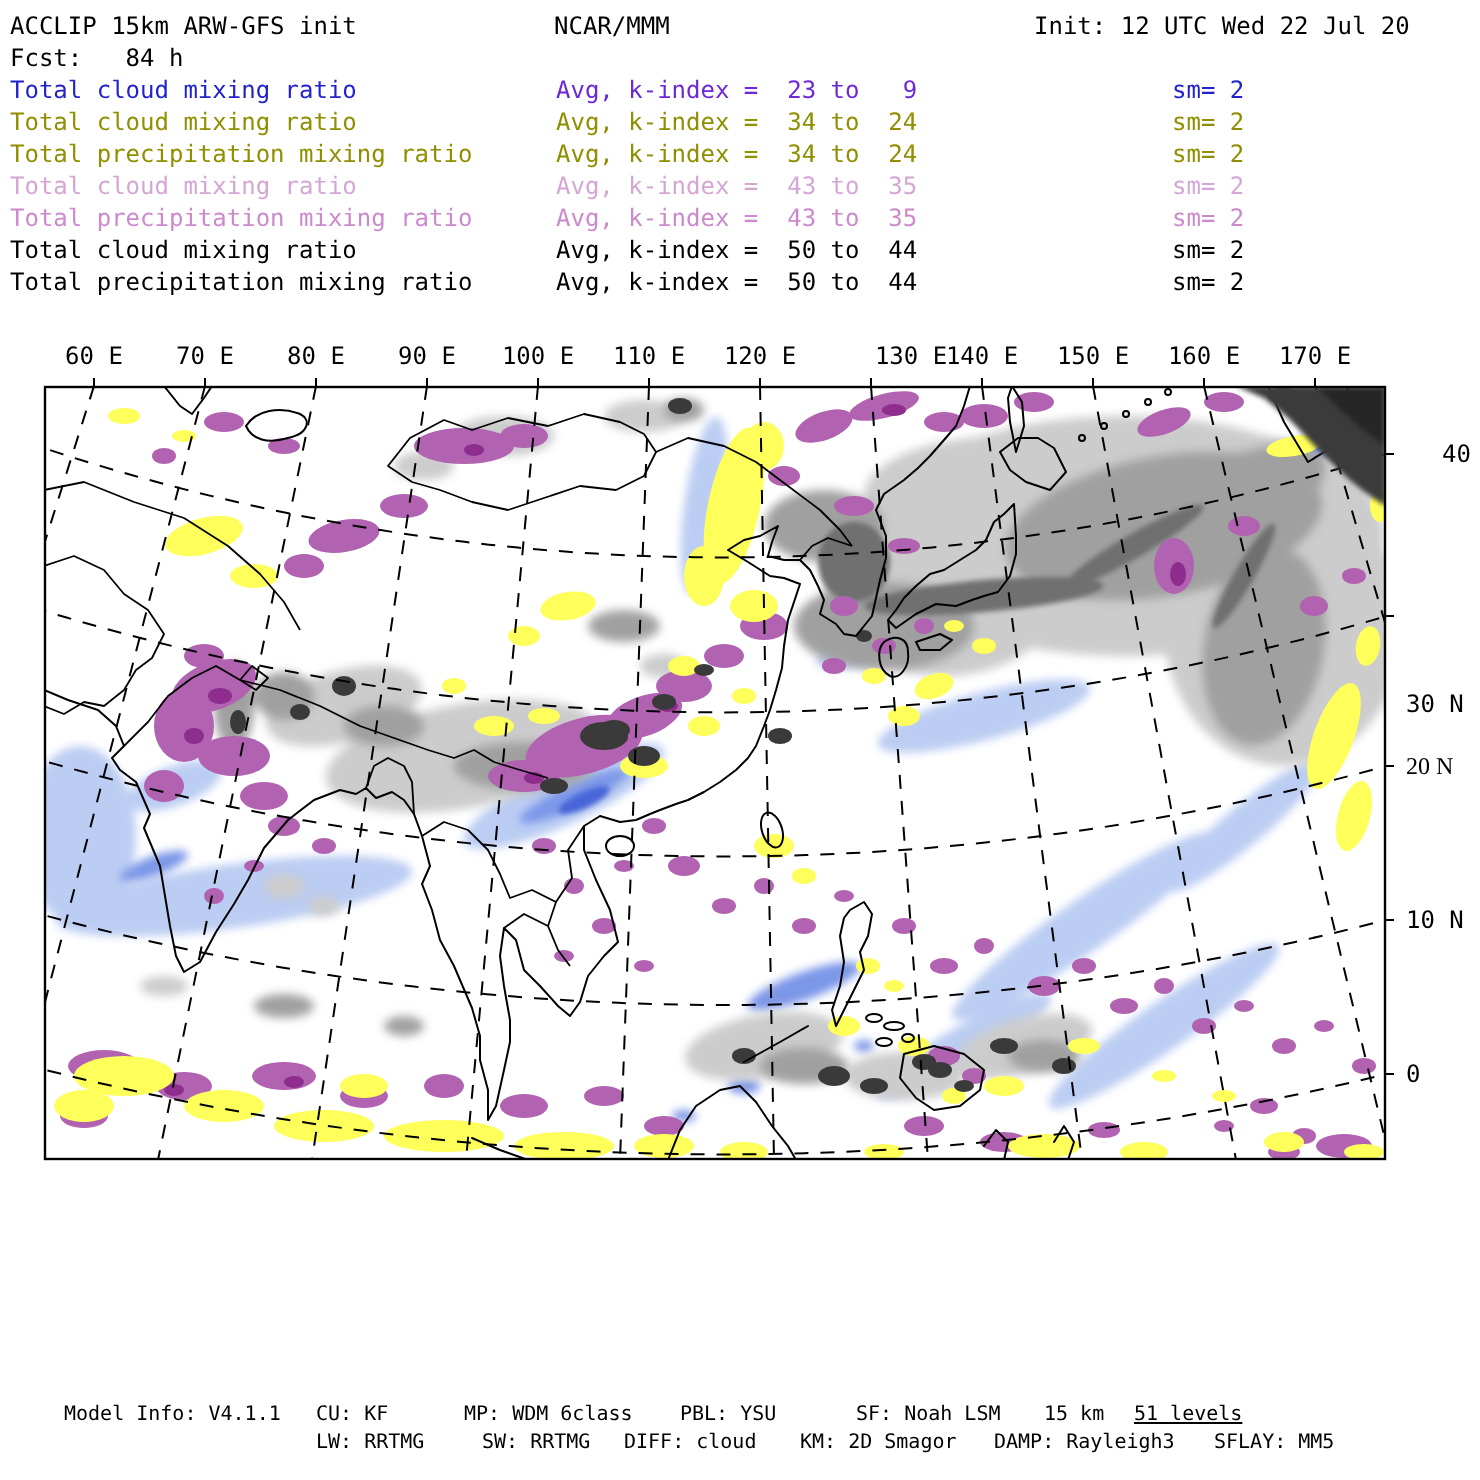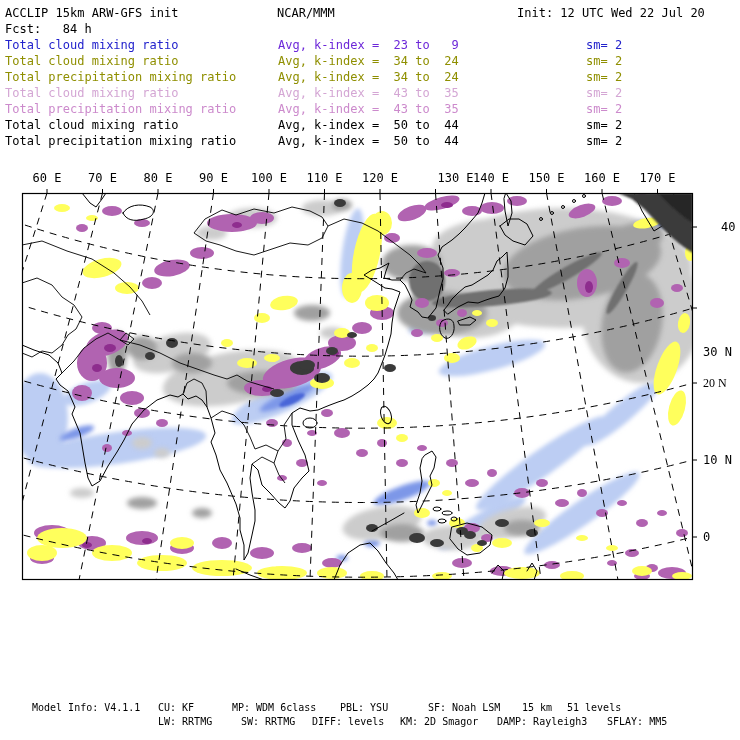--- a/index.html
+++ b/index.html
@@ -66,25 +66,25 @@
       <span class="t latlab" style="left: 703px; top: 453px;">10 N</span>
       <span class="t latlab" style="left: 703px; top: 530px;">0</span>
     </div>
   <div id="footer">
       <span class="t footer-seg" style="left: 32px; top: 701px;">Model Info: V4.1.1</span>
       <span class="t footer-seg" style="left: 158px; top: 701px;">CU: KF</span>
       <span class="t footer-seg" style="left: 232px; top: 701px;">MP: WDM 6class</span>
       <span class="t footer-seg" style="left: 340px; top: 701px;">PBL: YSU</span>
       <span class="t footer-seg" style="left: 428px; top: 701px;">SF: Noah LSM</span>
       <span class="t footer-seg" style="left: 522px; top: 701px;">15 km</span>
-      <span class="t footer-seg" style="left: 567px; top: 701px;">51 levels</span>
+      <span class="t footer-seg" style="left: 567px; top: 701px; text-decoration: underline;">51 levels</span>
       <span class="t footer-seg" style="left: 634px; top: 701px; margin-top: 38px;">90 sec</span>
       <span class="t footer-seg" style="left: 158px; top: 715px;">LW: RRTMG</span>
       <span class="t footer-seg" style="left: 241px; top: 715px;">SW: RRTMG</span>
-      <span class="t footer-seg" style="left: 312px; top: 715px;">DIFF: levels</span>
+      <span class="t footer-seg" style="left: 312px; top: 715px;">DIFF: cloud</span>
       <span class="t footer-seg" style="left: 400px; top: 715px;">KM: 2D Smagor</span>
       <span class="t footer-seg" style="left: 497px; top: 715px;">DAMP: Rayleigh3</span>
       <span class="t footer-seg" style="left: 607px; top: 715px;">SFLAY: MM5</span>
     </div>
 
   <div class="map-wrap">
   <svg width="671" height="387" viewBox="0 0 671 387">
     <defs>
       <clipPath id="mapclip">
             <rect x="0" y="0" width="671" height="387"></rect>

